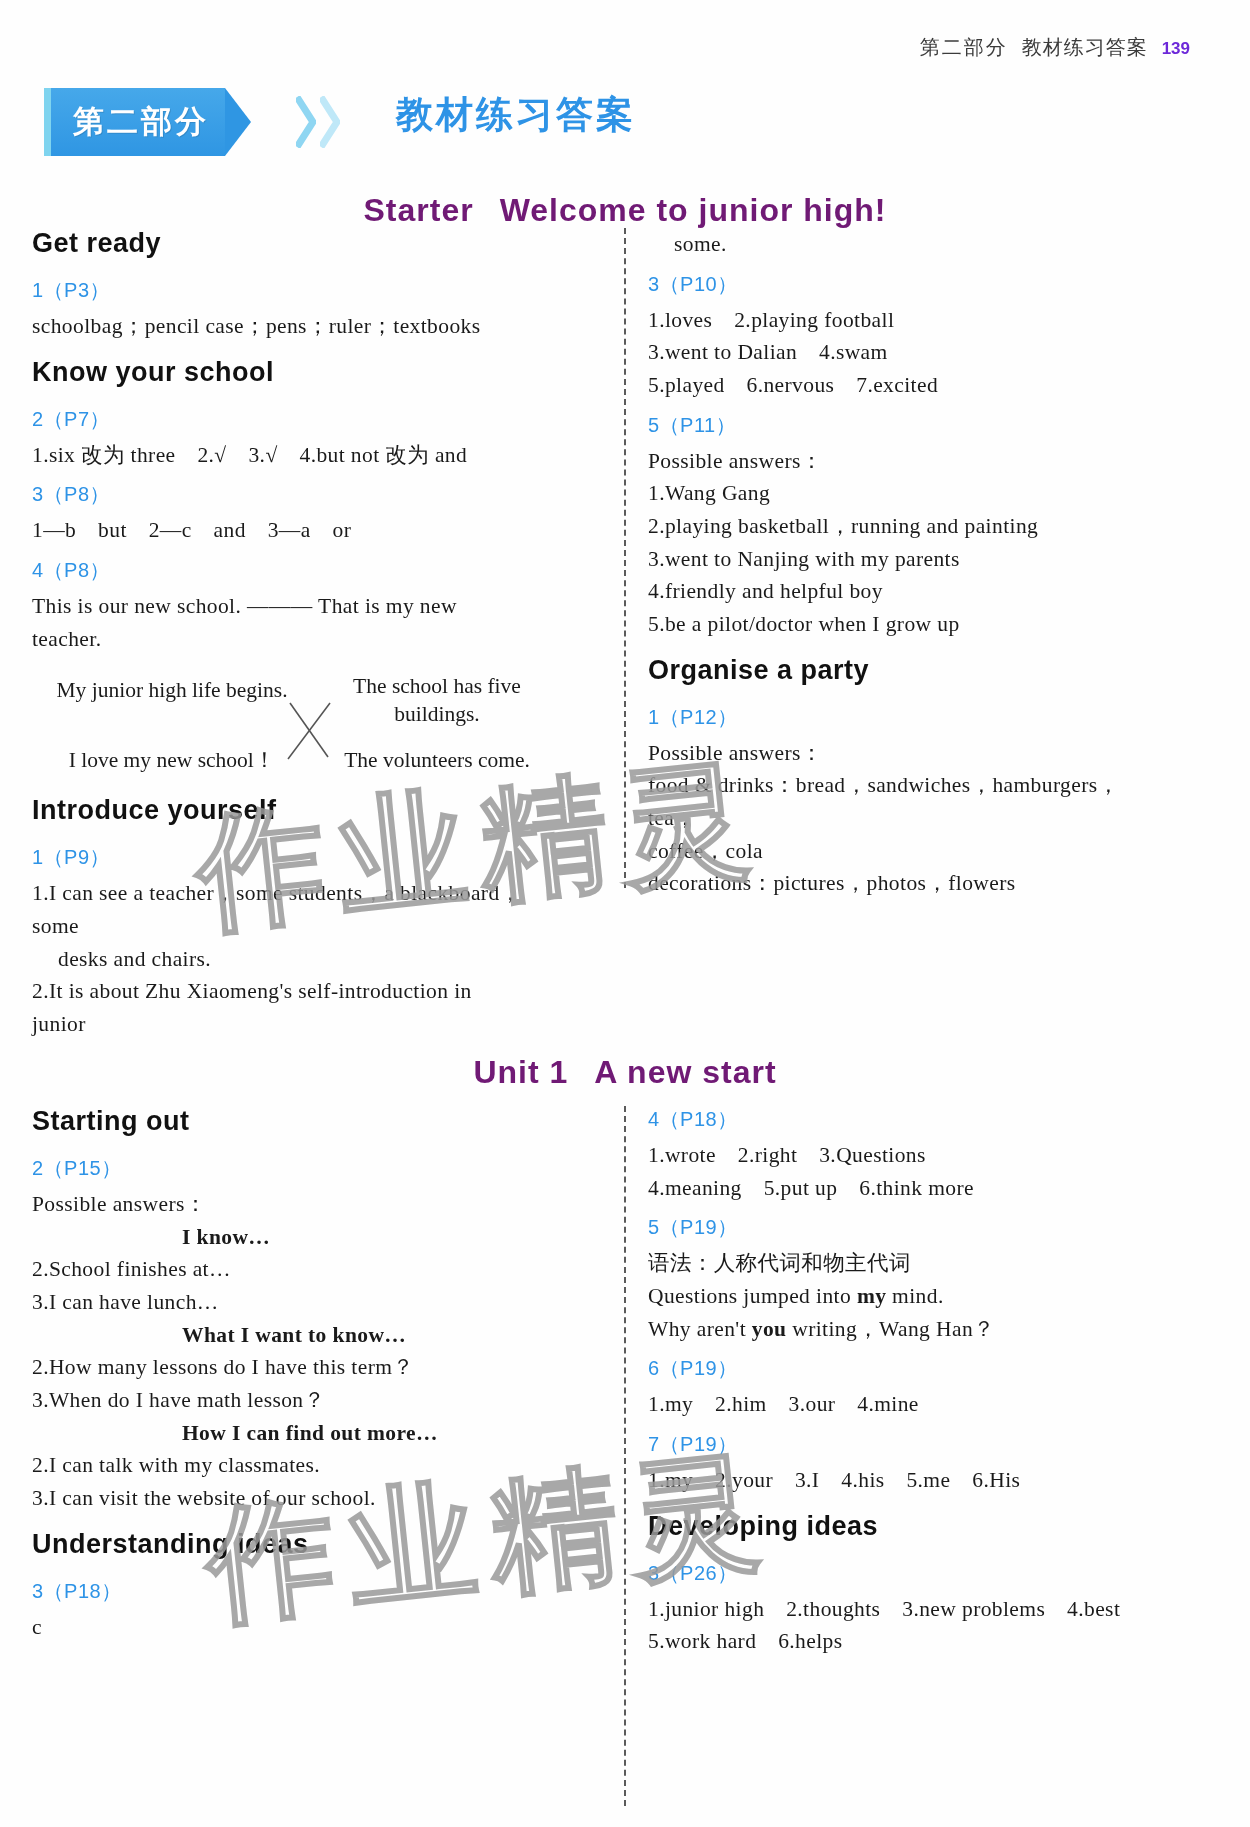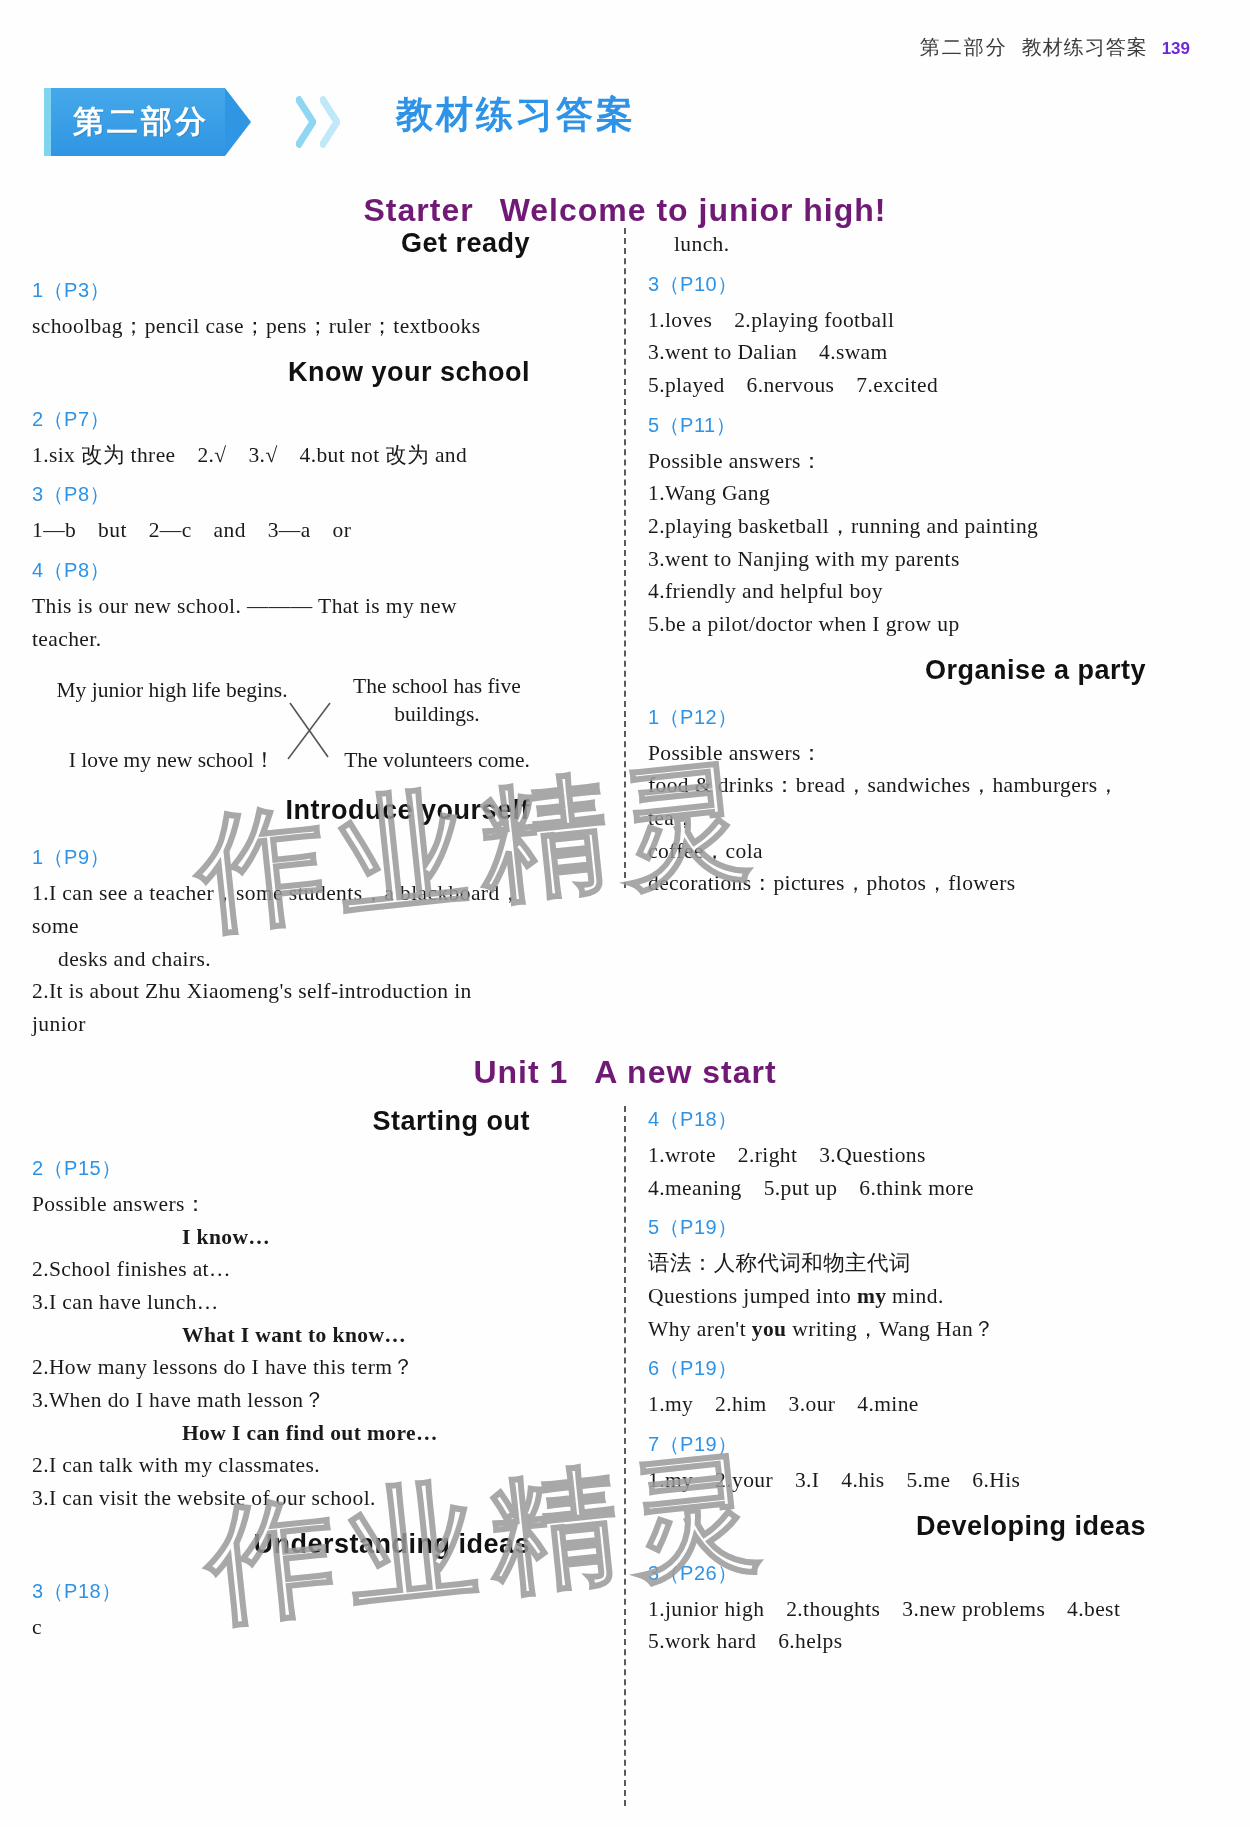--- a/index.html
+++ b/index.html
@@ -128,21 +128,21 @@
   }
   .col {
     position: absolute;
     width: 498px;
   }
   .col.left  { left: 4px; }
   .col.right { left: 620px; }
 
   h3.sub {
     margin: 0;
-    text-align: right;
+    text-align: left;
     font-family: "Liberation Sans", "DejaVu Sans", sans-serif;
     font-weight: bold;
     font-size: 27px;
     color: #111;
     letter-spacing: 0.5px;
   }
   .q {
     color: #2e93e6;
     font-family: "Liberation Sans", "DejaVu Sans", sans-serif;
     font-size: 20px;
@@ -286,21 +286,21 @@
       <h3 class="sub">Introduce yourself</h3>
       <div class="sp18"></div>
       <div class="q">1（P9）</div>
       <div class="sp6"></div>
       <div class="line">1.I can see a teacher，some students，a blackboard，some</div>
       <div class="line indent">desks and chairs.</div>
       <div class="line">2.It is about Zhu Xiaomeng's self-introduction in junior</div>
     </div>
 
     <div class="col right">
-      <div class="line indent">lunch.</div>
+      <div class="line indent">some.</div>
       <div class="sp10"></div>
       <div class="q">3（P10）</div>
       <div class="sp6"></div>
       <div class="line">1.loves　2.playing football</div>
       <div class="line">3.went to Dalian　4.swam</div>
       <div class="line">5.played　6.nervous　7.excited</div>
       <div class="sp10"></div>
       <div class="q">5（P11）</div>
       <div class="sp6"></div>
       <div class="line">Possible answers：</div>

